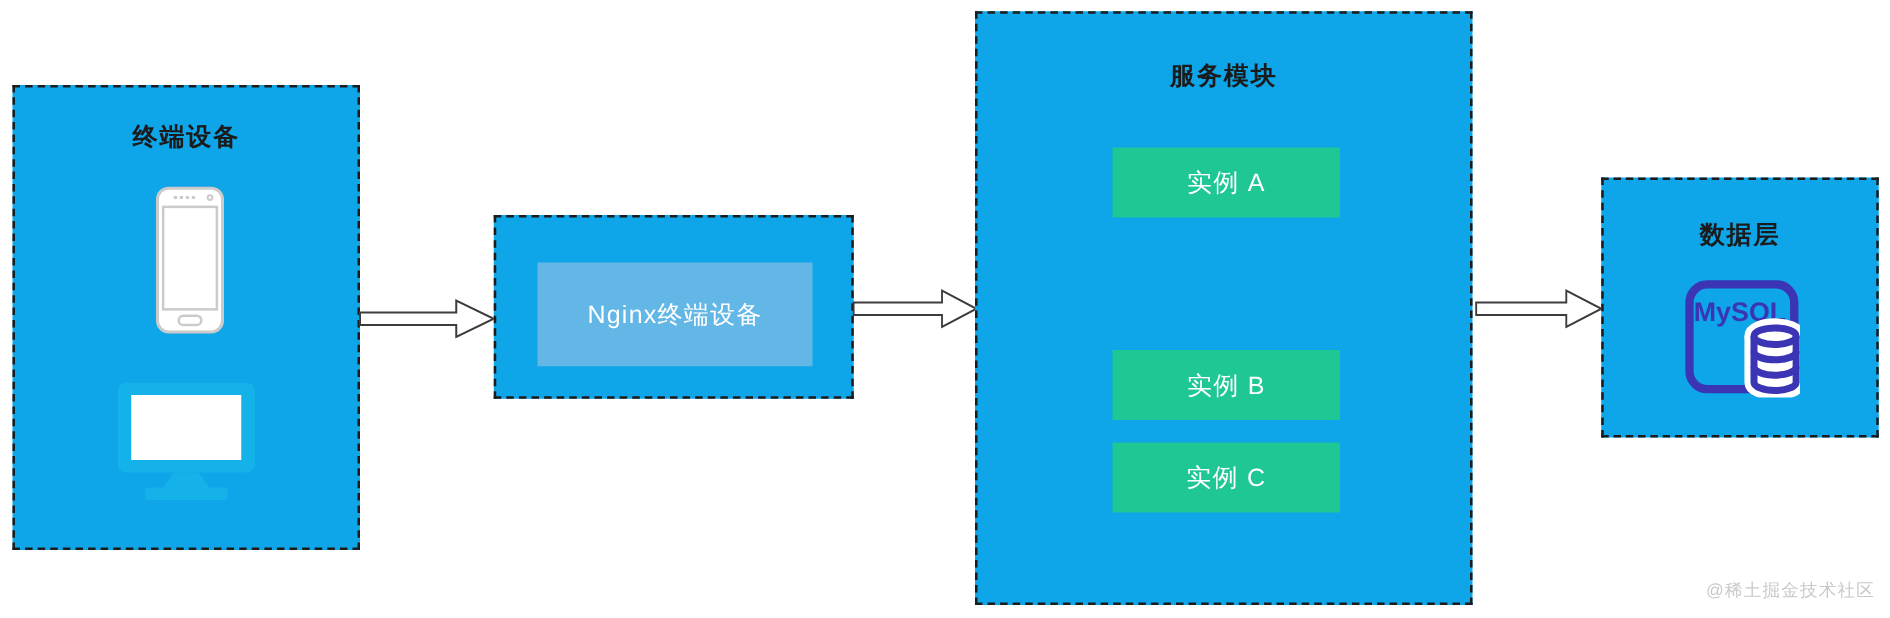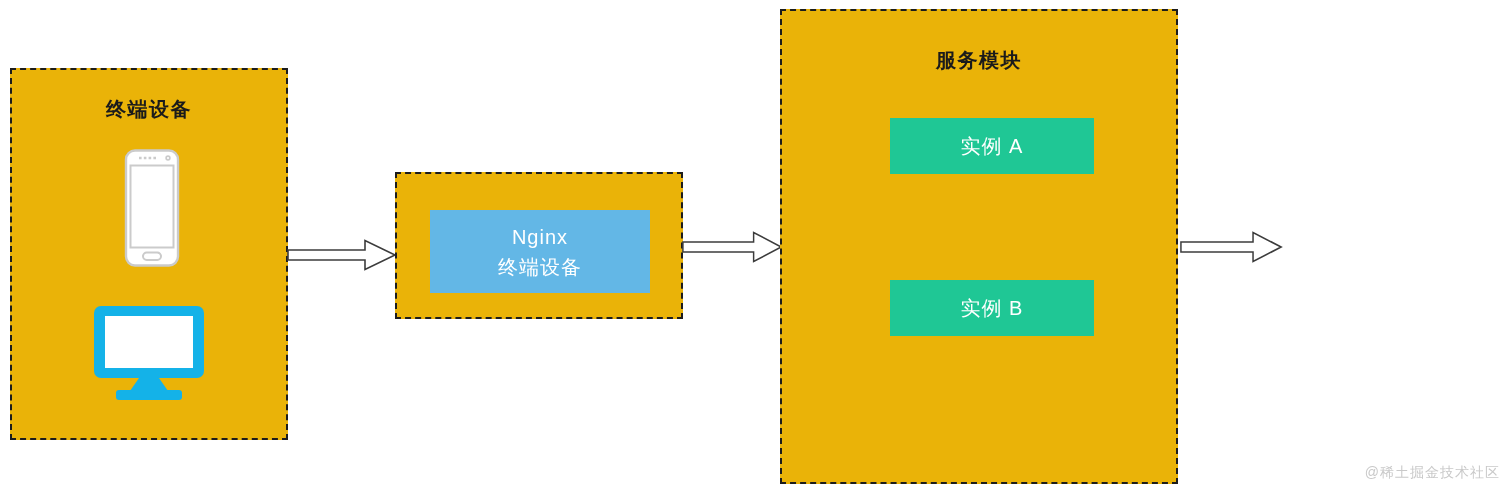--- a/index.html
+++ b/index.html
@@ -9,21 +9,21 @@
     width: 1512px;
     height: 494px;
     background: #ffffff;
     overflow: hidden;
     font-family: "Liberation Sans", "DejaVu Sans", sans-serif;
     color: #1b1b1b;
   }
   .dashed-box {
     position: absolute;
     border: 2.5px dashed var(--border-black, #1c1c1c);
-    background: #eab308;
+    background: #0ea5e9;
   }
   .box-title {
     position: absolute;
     left: 0;
     width: 100%;
     text-align: center;
     font-weight: bold;
     font-size: 20px;
     letter-spacing: 1.5px;
     color: #1b1b1b;
@@ -34,34 +34,34 @@
   .monitor-icon-wrap { position: absolute; left: 82px; top: 236px; width: 110px; height: 94px; }
 
   .nginx-box { left: 395px; top: 172px; width: 288px; height: 147px; }
   .nginx-inner {
     position: absolute;
     left: 33px; top: 36px;
     width: 220px; height: 83px;
     background: var(--nginx-blue, #63b7e6);
     color: #ffffff;
     display: flex;
-    flex-direction: column;
+    flex-direction: row;
     align-items: center;
     justify-content: center;
     font-size: 20px;
     line-height: 1.5;
     letter-spacing: 1px;
   }
 
   .service-box { left: 780px; top: 9px; width: 398px; height: 475px; }
   .service-box .box-title { top: 36px; }
   .instance {
     position: absolute;
     left: 108px;
-    width: 204px;
+    width: 182px;
     height: 56px;
     background: var(--instance-green, #1fc795);
     color: #ffffff;
     display: flex;
     align-items: center;
     justify-content: center;
     font-size: 20px;
     letter-spacing: 1px;
   }
   .instance-a { top: 107px; }
@@ -143,24 +143,42 @@
   <div class="flow-arrow" style="left:682px; top:231px; width:101px; height:32px;">
     <svg width="101" height="32" viewBox="0 0 110 32" preserveAspectRatio="none">
       <polygon class="arrow-shape" points="1,11 78,11 78,1.5 108,16 78,30.5 78,21 1,21"></polygon>
     </svg>
   </div>
 
   <div class="dashed-box service-box">
     <div class="box-title">服务模块</div>
     <div class="instance instance-a">实例 A</div>
     <div class="instance instance-b">实例 B</div>
+    <div class="instance instance-c">实例 C</div>
   </div>
 
   <div class="flow-arrow" style="left:1180px; top:231px; width:103px; height:32px;">
     <svg width="103" height="32" viewBox="0 0 110 32" preserveAspectRatio="none">
       <polygon class="arrow-shape" points="1,11 78,11 78,1.5 108,16 78,30.5 78,21 1,21"></polygon>
     </svg>
   </div>
 
+  <div class="dashed-box data-box">
+    <div class="box-title">数据层</div>
+    <div class="mysql-icon-wrap">
+      <svg width="92" height="94" viewBox="0 0 90 92">
+        <rect class="mysql-stroke" x="3.5" y="3.5" width="82" height="82" rx="14" stroke-width="6.5"></rect>
+        <text class="mysql-text" x="43" y="32" text-anchor="middle">MySQL</text>
+
+        <path class="halo" d="M54,44 V80 a16.5,6.5 0 0 0 33 0 V44" stroke-width="15"></path>
+        <ellipse class="halo" cx="70.5" cy="44" rx="16.5" ry="6.5" stroke-width="15"></ellipse>
+
+        <path class="mysql-stroke" d="M54,44 V80 a16.5,6.5 0 0 0 33 0 V44" fill="#ffffff" stroke-width="5.5"></path>
+        <ellipse class="mysql-stroke" cx="70.5" cy="44" rx="16.5" ry="6.5" fill="#ffffff" stroke-width="5.5"></ellipse>
+        <path class="mysql-stroke" d="M54,56 a16.5,6.5 0 0 0 33 0" stroke-width="5.5"></path>
+        <path class="mysql-stroke" d="M54,68 a16.5,6.5 0 0 0 33 0" stroke-width="5.5"></path>
+      </svg>
+    </div>
+  </div>
 
   <div class="watermark">@稀土掘金技术社区</div>
 
 </div>
 
 </body></html>

